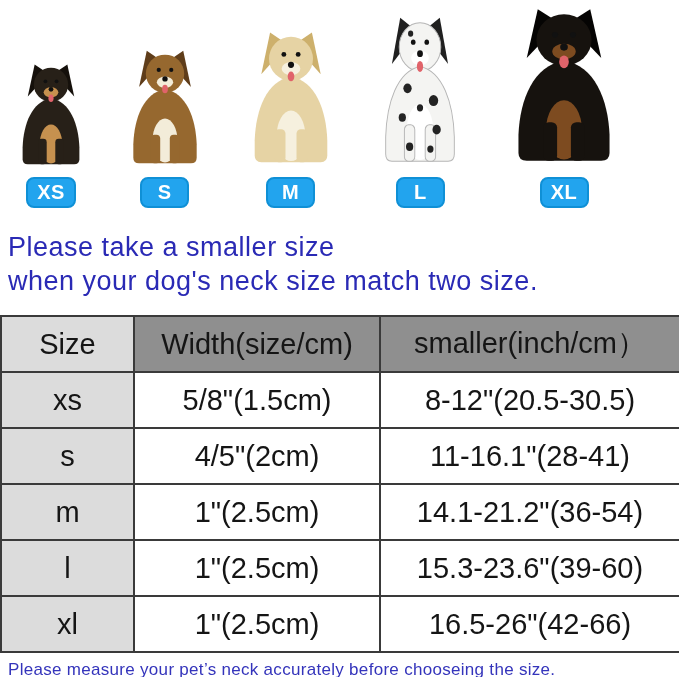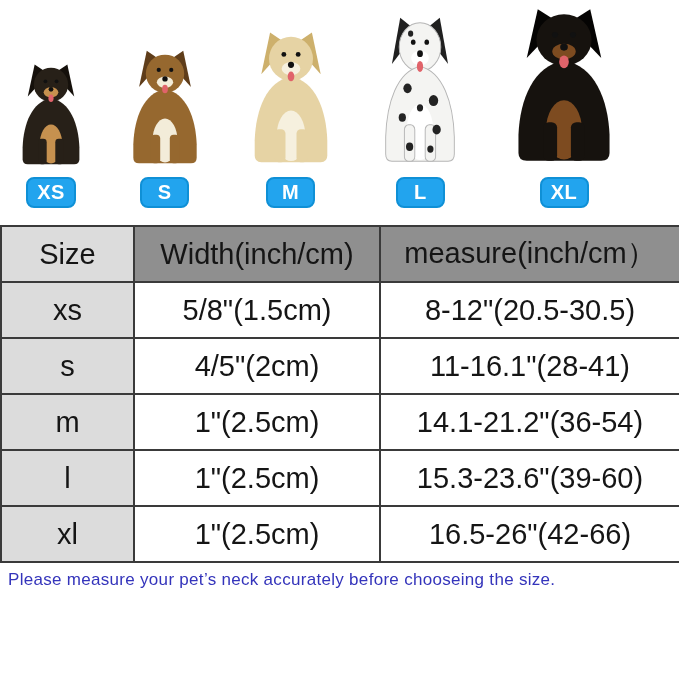--- a/index.html
+++ b/index.html
@@ -167,32 +167,36 @@
           <circle cx="56.5" cy="24" r="2.2" fill="#111111"></circle>
           <rect x="35" y="92" width="10" height="30" rx="4" fill="#16120e"></rect>
           <rect x="55" y="92" width="10" height="30" rx="4" fill="#16120e"></rect>
         </g>
       </svg>
       <div class="badge">XL</div>
     </div>
 
   </div>
 
+  <div class="heading">
+    <div>Please take a smaller size</div>
+    <div>when your dog's neck size match two size.</div>
+  </div>
 
   <table>
     <colgroup>
       <col style="width:133px">
       <col style="width:246px">
       <col style="width:300px">
     </colgroup>
     <thead>
       <tr>
         <th class="corner">Size</th>
-        <th>Width(inch/cm)</th>
-        <th>measure(inch/cm）</th>
+        <th>Width(size/cm)</th>
+        <th>smaller(inch/cm）</th>
       </tr>
     </thead>
     <tbody>
       <tr>
         <td class="lbl">xs</td>
         <td>5/8"(1.5cm)</td>
         <td>8-12"(20.5-30.5)</td>
       </tr>
       <tr>
         <td class="lbl">s</td>

